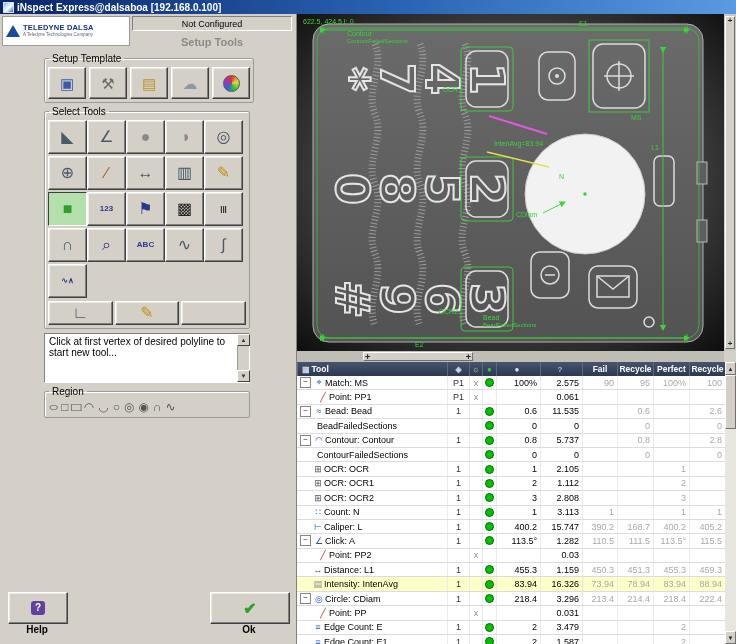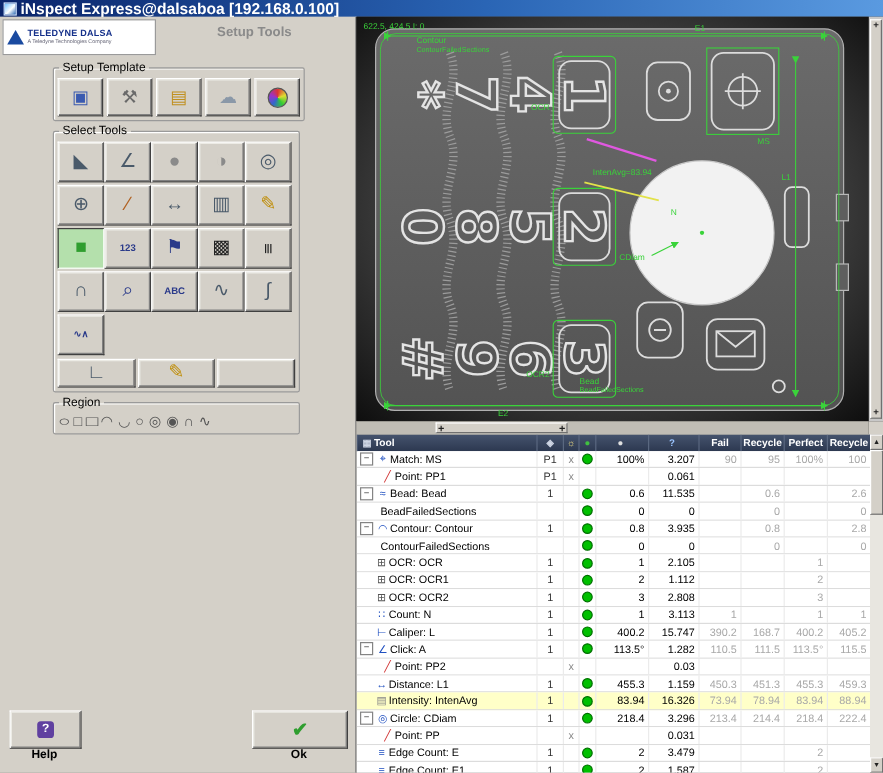--- a/index.html
+++ b/index.html
@@ -1,21 +1,21 @@
 <!DOCTYPE html>
 <html><head>
 <meta charset="utf-8">
 <style>
   html,body{margin:0;padding:0}
   body{width:736px;height:644px;overflow:hidden;font-family:"Liberation Sans",sans-serif;background:#d4d0c8}
   .window{width:736px;height:644px;display:flex;flex-direction:column}
   
   .titlebar{height:14px;background:linear-gradient(90deg,#0a246a,#2a65b5 55%,#5a9ae0);display:flex;align-items:center;padding:0 3px;gap:3px;flex:0 0 auto}
   .ticon{width:9px;height:9px;background:linear-gradient(135deg,#6ec0ff,#ffffff 55%,#2a6ab5);border:1px solid #cfe4ff}
-  .title-text{color:#fff;font-size:13px;font-weight:bold;white-space:nowrap}
+  .title-text{color:#fff;font-size:10px;font-weight:bold;white-space:nowrap}
   
   .main{display:flex;height:630px}
   .left{width:296px;flex:0 0 296px;position:relative;border-right:1px solid #808080;background:#d4d0c8}
   .right{width:439px;display:flex;flex-direction:column;background:#000}
   
   .lhead{display:flex;padding:2px}
   .logo{width:128px;height:30px;background:#fff;border:1px solid #9a9a9a;display:flex;align-items:center;gap:3px;padding:1px 3px;box-sizing:border-box}
   .logo-mark{width:0;height:0;border-left:7px solid transparent;border-right:7px solid transparent;border-bottom:12px solid #1a4aa0}
   .brand{font-size:7.5px;font-weight:bold;color:#15308a;letter-spacing:.2px;line-height:8px}
   .tagline{font-size:4.5px;color:#667;line-height:6px}
@@ -110,20 +110,21 @@
     <div class="left">
       <div class="lhead">
         <div class="logo">
           <span class="logo-mark"></span>
           <span>
             <div class="brand">TELEDYNE DALSA</div>
             <div class="tagline">A Teledyne Technologies Company</div>
           </span>
         </div>
         <div class="lhead-right">
+          <div class="status-bar">Not Configured</div>
           <div class="subtitle">Setup Tools</div>
         </div>
       </div>
 
       <fieldset>
         <legend>Setup Template</legend>
         <div class="tpl-row" id="template-row">
             <div class="tpl-btn">
               <span class="tpl-glyph" style="color: rgb(58, 90, 176);">▣</span>
             </div>
@@ -215,20 +216,27 @@
             </div>
             <div class="tool-btn">
               <span class="tool-glyph" style="color: rgb(192, 144, 16);">✎</span>
             </div>
             <div class="tool-btn">
               <span class="tool-glyph"></span>
             </div>
           </div>
       </fieldset>
 
+      <div class="hint-box">
+        <span>Click at first vertex of desired polyline to start new tool...</span>
+        <span class="mini-sb">
+          <span class="mini-btn">▲</span>
+          <span class="mini-btn">▼</span>
+        </span>
+      </div>
 
       <fieldset>
         <legend>Region</legend>
         <div id="region-row">
             <span class="reg-icon wide">○</span>
             <span class="reg-icon ">□</span>
             <span class="reg-icon wide">□</span>
             <span class="reg-icon ">◠</span>
             <span class="reg-icon ">◡</span>
             <span class="reg-icon ">○</span>
@@ -399,21 +407,21 @@
                   <span class="exp">−</span>
                   <span class="ricon" style="color: rgb(32, 80, 192);">⌖</span>
                   <span class="rlabel">Match: MS</span>
                 </div>
                 <div class="c cc1">P1</div>
                 <div class="c cc2">x</div>
                 <div class="c cc3">
                   <span class="dot"></span>
                 </div>
                 <div class="c cval">100%</div>
-                <div class="c ctm">3.207</div>
+                <div class="c ctm">2.575</div>
                 <div class="c cf lim">90</div>
                 <div class="c cr lim">95</div>
                 <div class="c cp lim">100%</div>
                 <div class="c cr2 lim">100</div>
               </div>
               <div class="trow">
                 <div class="c ctool">
                   <span class="ind" style="width: 18px;"></span>
                   <span class="ricon" style="color: rgb(208, 48, 48);">╱</span>
                   <span class="rlabel">Point: PP1</span>
@@ -470,21 +478,21 @@
                   <span class="exp">−</span>
                   <span class="ricon" style="color: rgb(32, 80, 192);">◠</span>
                   <span class="rlabel">Contour: Contour</span>
                 </div>
                 <div class="c cc1">1</div>
                 <div class="c cc2"></div>
                 <div class="c cc3">
                   <span class="dot"></span>
                 </div>
                 <div class="c cval">0.8</div>
-                <div class="c ctm">3.935</div>
+                <div class="c ctm">5.737</div>
                 <div class="c cf lim"></div>
                 <div class="c cr lim">0.8</div>
                 <div class="c cp lim"></div>
                 <div class="c cr2 lim">2.8</div>
               </div>
               <div class="trow">
                 <div class="c ctool">
                   <span class="ind" style="width: 18px;"></span>
                   <span class="rlabel">ContourFailedSections</span>
                 </div>

